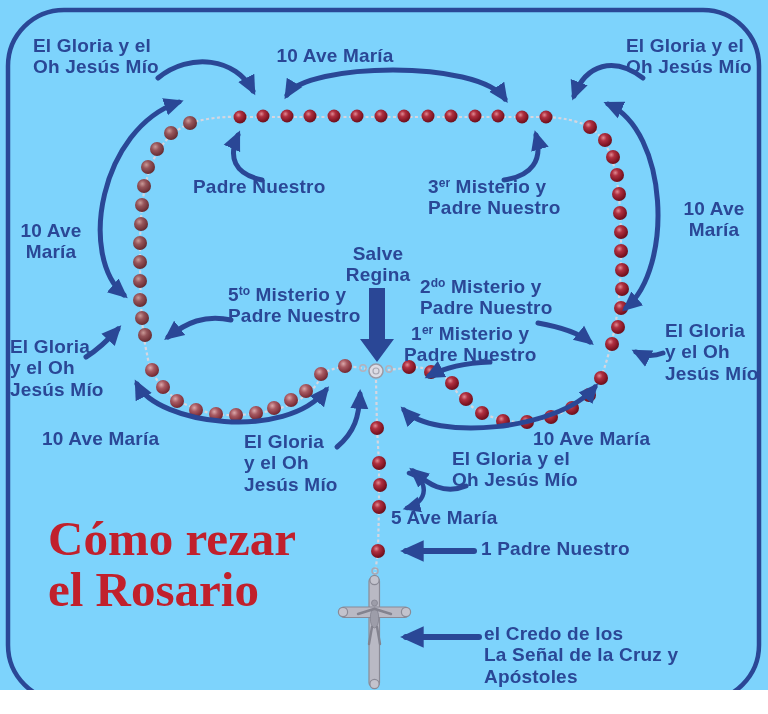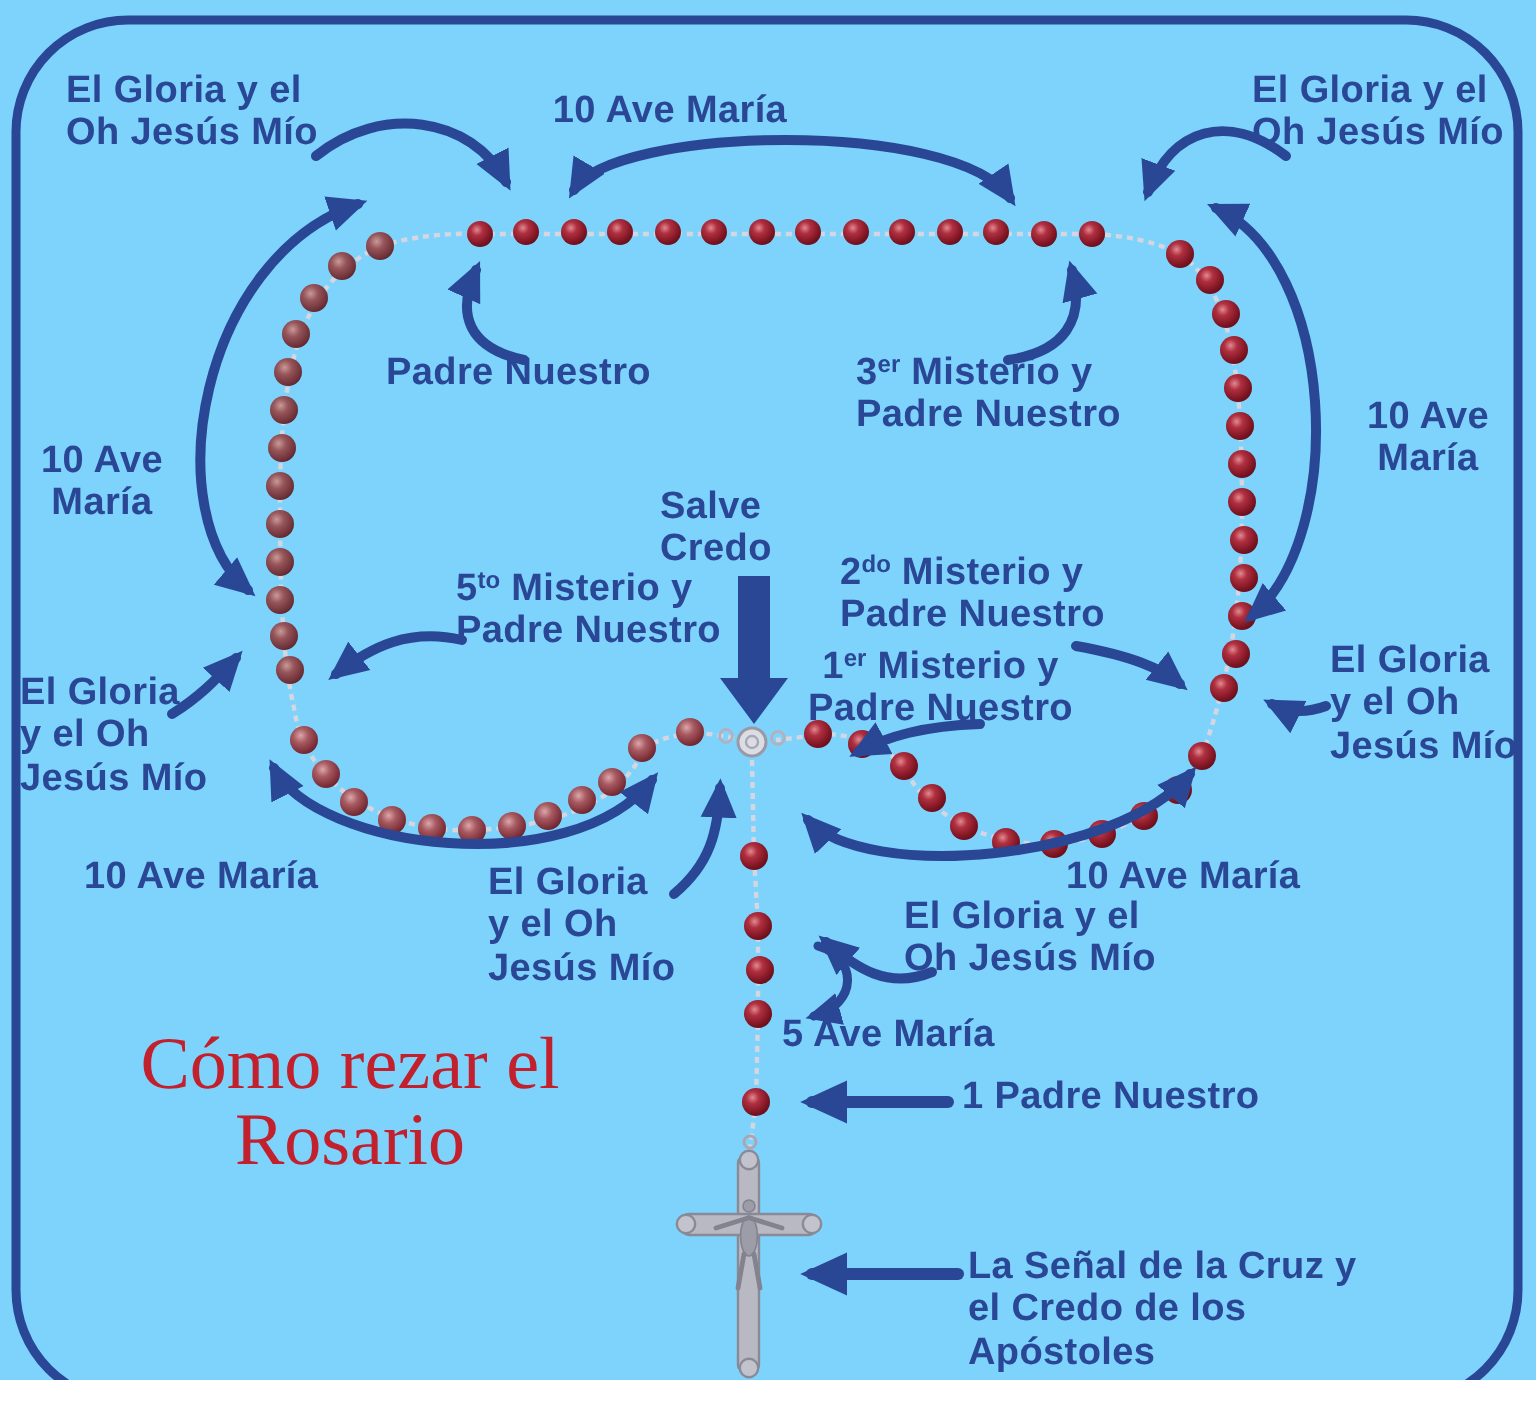--- a/index.html
+++ b/index.html
@@ -14,37 +14,37 @@
   }
   .lbl sup{font-size:12px;line-height:0;vertical-align:6px;letter-spacing:0;}
   .lbl .ln{display:block;}
   .l-gloria-tl{left:33px;top:35px;}
   .l-ave-top{left:250px;top:45px;width:170px;text-align:center;}
   .l-gloria-tr{left:626px;top:35px;}
   .l-mist4{left:193px;top:176px;}
   .l-mist3{left:428px;top:176px;}
   .l-ave-left{left:8px;top:220px;width:86px;text-align:center;}
   .l-ave-right{left:671px;top:198px;width:86px;text-align:center;}
-  .l-salve{left:330px;top:243px;width:96px;text-align:left;}
+  .l-salve{left:330px;top:243px;width:96px;text-align:center;}
   .l-mist5{left:228px;top:284px;}
   .l-mist2{left:420px;top:276px;}
   .l-mist1{left:404px;top:323px;text-align:center;}
   .l-gloria-left{left:10px;top:336px;}
   .l-gloria-right{left:665px;top:320px;}
   .l-ave-bl{left:42px;top:428px;}
   .l-ave-br{left:533px;top:428px;}
   .l-gloria-bc-left{left:244px;top:431px;}
   .l-gloria-bc-right{left:452px;top:448px;}
   .l-ave3{left:391px;top:507px;}
   .l-padre1{left:481px;top:538px;}
   .l-senal{left:484px;top:623px;white-space:nowrap;}
   .title{
-    position:absolute;left:48px;top:514px;width:254px;text-align:center;
-    font-family:"Liberation Serif","DejaVu Serif",serif;font-weight:normal;
-    font-size:37px;line-height:1.04;color:var(--title-red,#c1202c);
+    position:absolute;left:48px;top:514px;width:254px;
+    font-family:"Liberation Serif","DejaVu Serif",serif;font-weight:bold;
+    font-size:49px;line-height:1.04;color:var(--title-red,#c1202c);
   }
 </style>
 </head>
 <body>
 
 <div id="canvas" style="--accent: #2a4796; --title-red: #c1202c;">
 
   <svg id="rosary-svg" viewBox="0 0 768 714" xmlns="http://www.w3.org/2000/svg">
     <defs>
       <marker id="ah" viewBox="0 0 10 10" refX="7.2" refY="5" markerWidth="4.1" markerHeight="4.1" orient="auto-start-reverse" markerUnits="strokeWidth">
@@ -228,21 +228,21 @@
     <span class="ln">María</span>
   </div>
 
   <div class="lbl l-ave-right">
     <span class="ln">10 Ave</span>
     <span class="ln">María</span>
   </div>
 
   <div class="lbl l-salve">
     <span class="ln">Salve</span>
-    <span class="ln">Credo</span>
+    <span class="ln">Regina</span>
   </div>
 
   <div class="lbl l-mist5">
     <span class="ln"><span>5</span><sup>to</sup><span> Misterio y</span></span>
     <span class="ln">Padre Nuestro</span>
   </div>
 
   <div class="lbl l-mist2">
     <span class="ln"><span>2</span><sup>do</sup><span> Misterio y</span></span>
     <span class="ln">Padre Nuestro</span>
@@ -286,22 +286,22 @@
 
   <div class="lbl l-ave3">
     <span>5 Ave María</span>
   </div>
 
   <div class="lbl l-padre1">
     <span>1 Padre Nuestro</span>
   </div>
 
   <div class="lbl l-senal">
+    <span class="ln">el Credo de los</span>
     <span class="ln">La Señal de la Cruz y</span>
-    <span class="ln">el Credo de los</span>
     <span class="ln">Apóstoles</span>
   </div>
 
   <div class="title">
     <span class="ln">Cómo rezar</span>
     <span class="ln">el Rosario</span>
   </div>
 
 </div>
 

